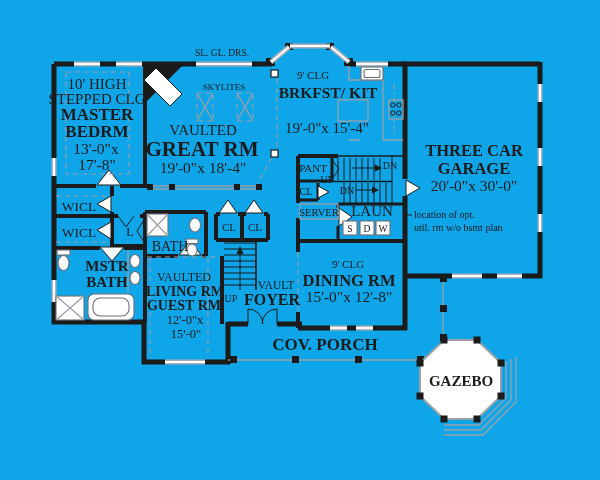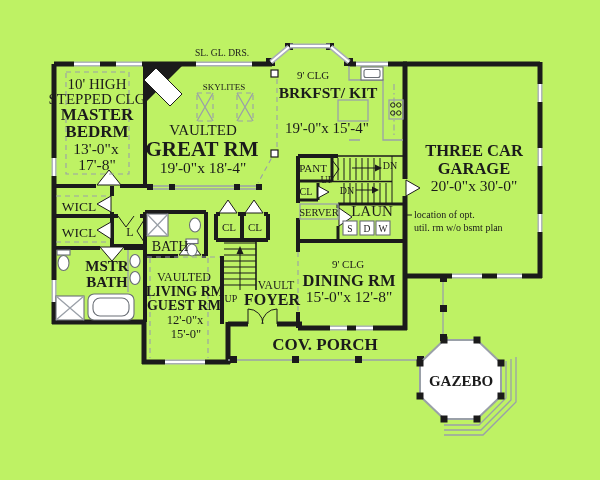--- a/index.html
+++ b/index.html
@@ -1,16 +1,16 @@
 <!DOCTYPE html>
 <html><head>
 <meta charset="utf-8">
 <style>
   html,body{margin:0;padding:0;background:#fff;}
-  .stage{width:600px;height:480px;position:relative;background:#bef264;overflow:hidden;}
+  .stage{width:600px;height:480px;position:relative;background:#0ea5e9;overflow:hidden;}
   svg text{font-family:"Liberation Serif","DejaVu Serif",serif;fill:#1b1b1b;}
   .b{font-weight:700;}
   .c{text-anchor:middle;}
   .wall{stroke:#1b1b1b;stroke-width:5;fill:none;stroke-linecap:butt;}
   .w4{stroke:#1b1b1b;stroke-width:4;fill:none;}
   .w3{stroke:#1b1b1b;stroke-width:3;fill:none;}
   .t{stroke:#1b1b1b;stroke-width:1;fill:none;}
   .t15{stroke:#1b1b1b;stroke-width:1.6;fill:none;}
   .g{stroke:#9aa0a8;stroke-width:1.3;fill:none;}
   .gd{stroke:#9aa0a8;stroke-width:1.1;fill:none;stroke-dasharray:5 4;}

